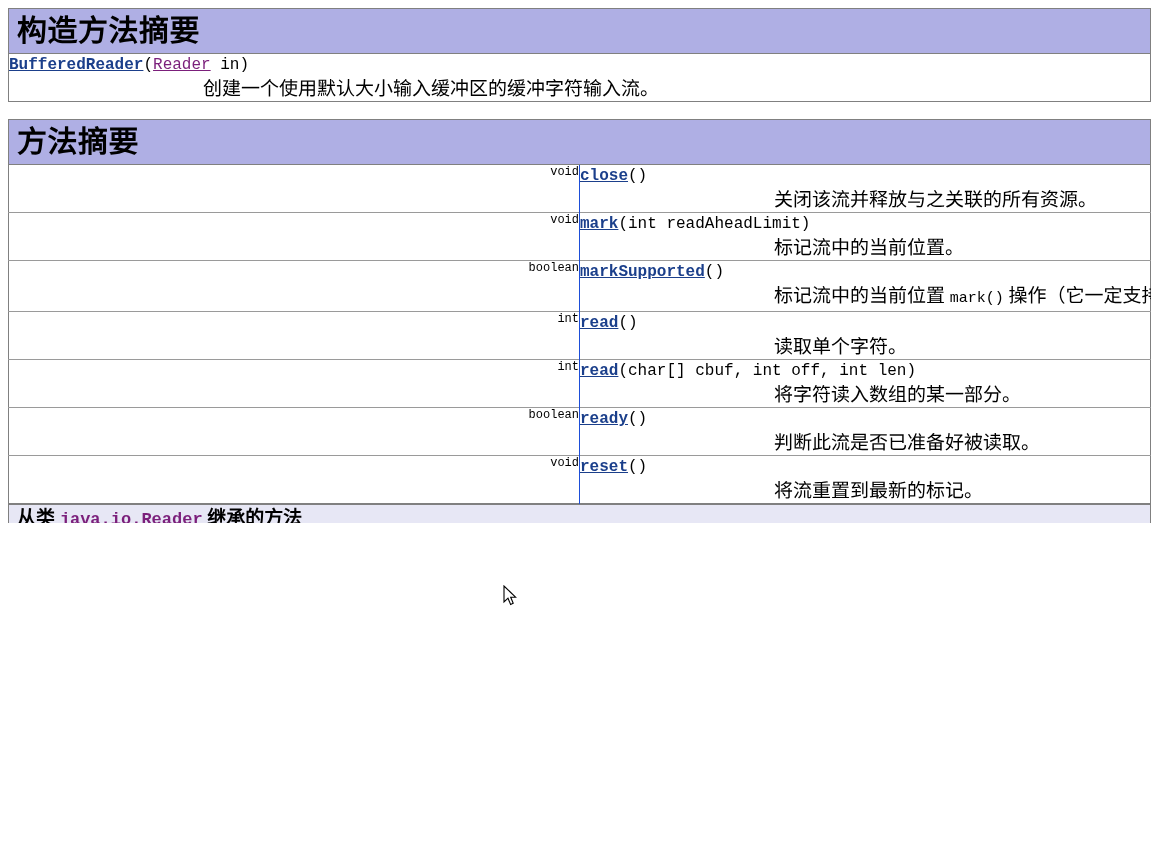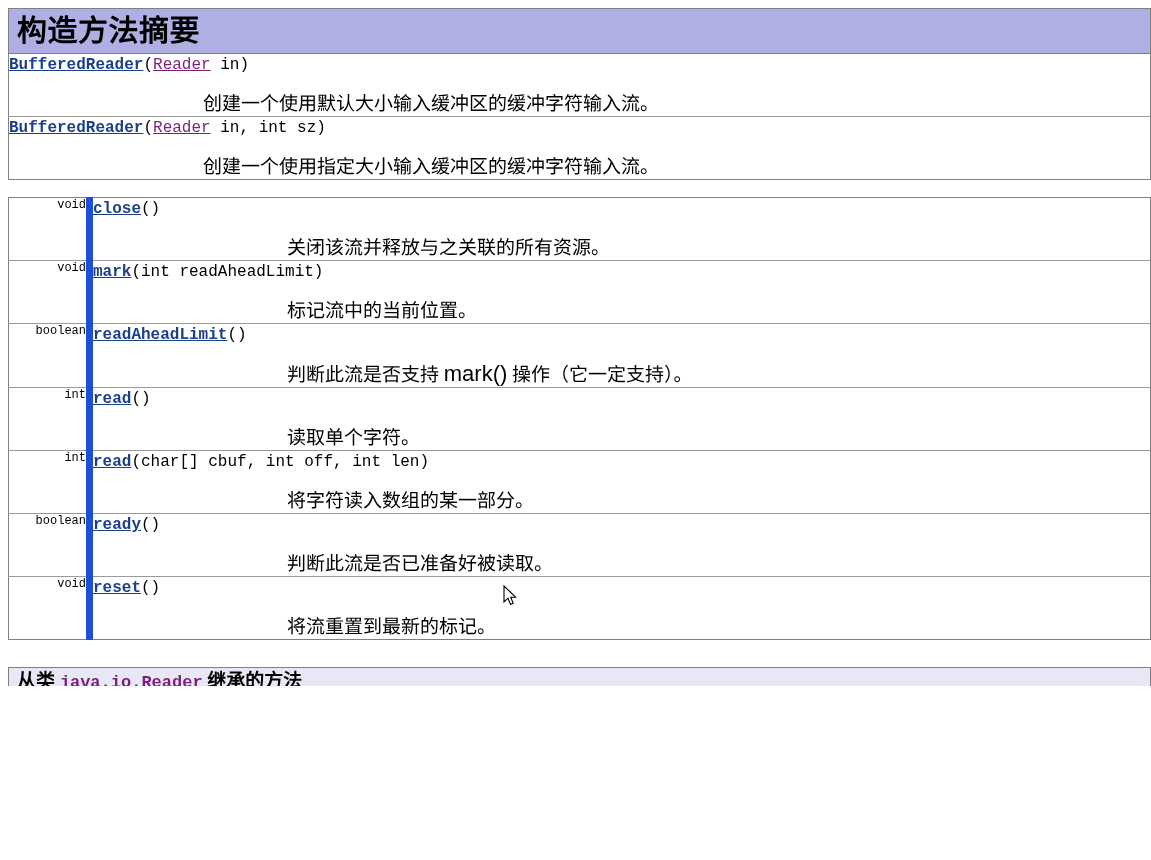--- a/index.html
+++ b/index.html
@@ -60,21 +60,21 @@
   tr.entry > td {
     border-top: 1px solid #9A9A9A;
     background: #FFFFFF;
     vertical-align: top;
     padding: 0;
   }
   tr.entry:first-of-type > td { border-top: none; }
 
   td.rettype {
     width: 77px;
-    border-right: 7px solid #1d4ed8;
+    border-right: 1px solid #1d4ed8;
     text-align: right;
     padding: 6px 4px 10px 2px;
     font-family: "Liberation Mono", "DejaVu Sans Mono", monospace;
     font-size: 12px;
     line-height: 14px;
     white-space: nowrap;
     color: #000000;
   }
   td.rettype a {
     color: #2F3699;
@@ -98,35 +98,35 @@
     text-decoration: underline;
   }
   .sig .tlink {
     color: #7B1F7B;
     text-decoration: underline;
   }
   .sig .plain { color: #000000; }
 
   .desc {
     margin-left: 194px;
-    margin-top: 15px;
+    margin-top: 0;
     font-family: "Liberation Serif", "DejaVu Serif", serif;
     font-size: 19px;
     line-height: 25px;
     color: #000000;
     white-space: nowrap;
   }
   .desc code {
-    font-family: Liberation Sans, sans-serif;
-    font-size: 22px;
+    font-family: Liberation Mono, monospace;
+    font-size: 15px;
   }
 
   
   .inherited-wrap {
-    margin-top: 27px;
+    margin-top: 0;
     width: 1143px;
     border: 1px solid #808080;
     border-bottom: none;
     box-sizing: border-box;
   }
   .inherited-banner {
     background: #E7E7F5;
     padding: 2px 0 0 8px;
     height: 16px;
     overflow: hidden;
@@ -168,53 +168,52 @@
         </td>
       </tr>
 
       <tr class="entry">
         <td class="body" colspan="2">
           <div class="sig"><span class="mname">BufferedReader</span><span class="plain">(</span><span class="tlink">Reader</span><span class="plain"> in)</span></div>
           <div class="desc">创建一个使用默认大小输入缓冲区的缓冲字符输入流。</div>
         </td>
       </tr>
 
-      <tr class="entry">
-        <td class="body" colspan="2">
-          <div class="sig"><span class="mname">BufferedReader</span><span class="plain">(</span><span class="tlink">Reader</span><span class="plain"> in, int sz)</span></div>
-          <div class="desc">创建一个使用指定大小输入缓冲区的缓冲字符输入流。</div>
+    </tbody>
+  </table>
+
+  <div class="spacer">&nbsp;</div>
+
+  <table class="summary">
+    <tbody id="method-rows">
+      <tr class="banner">
+        <td colspan="2">
+          <div class="banner-title">方法摘要</div>
         </td>
       </tr>
-    </tbody>
-  </table>
-
-  <div class="spacer">&nbsp;</div>
-
-  <table class="summary">
-    <tbody id="method-rows">
 
     <tr class="entry">
           <td class="rettype"><span>void</span></td>
           <td class="body">
             <div class="sig"><span class="mname">close</span><span class="plain">()</span></div>
             <div class="desc">关闭该流并释放与之关联的所有资源。</div>
           </td>
         </tr>
         <tr class="entry">
           <td class="rettype"><span>void</span></td>
           <td class="body">
             <div class="sig"><span class="mname">mark</span><span class="plain">(int readAheadLimit)</span></div>
             <div class="desc">标记流中的当前位置。</div>
           </td>
         </tr>
         <tr class="entry">
           <td class="rettype"><span>boolean</span></td>
           <td class="body">
-            <div class="sig"><span class="mname">readAheadLimit</span><span class="plain">()</span></div>
-            <div class="desc"><span>判断此流是否支持 </span><code>mark()</code><span> 操作（它一定支持）。</span></div>
+            <div class="sig"><span class="mname">markSupported</span><span class="plain">()</span></div>
+            <div class="desc"><span>标记流中的当前位置 </span><code>mark()</code><span> 操作（它一定支持）。</span></div>
           </td>
         </tr>
         <tr class="entry">
           <td class="rettype"><span>int</span></td>
           <td class="body">
             <div class="sig"><span class="mname">read</span><span class="plain">()</span></div>
             <div class="desc">读取单个字符。</div>
           </td>
         </tr>
         <tr class="entry">

